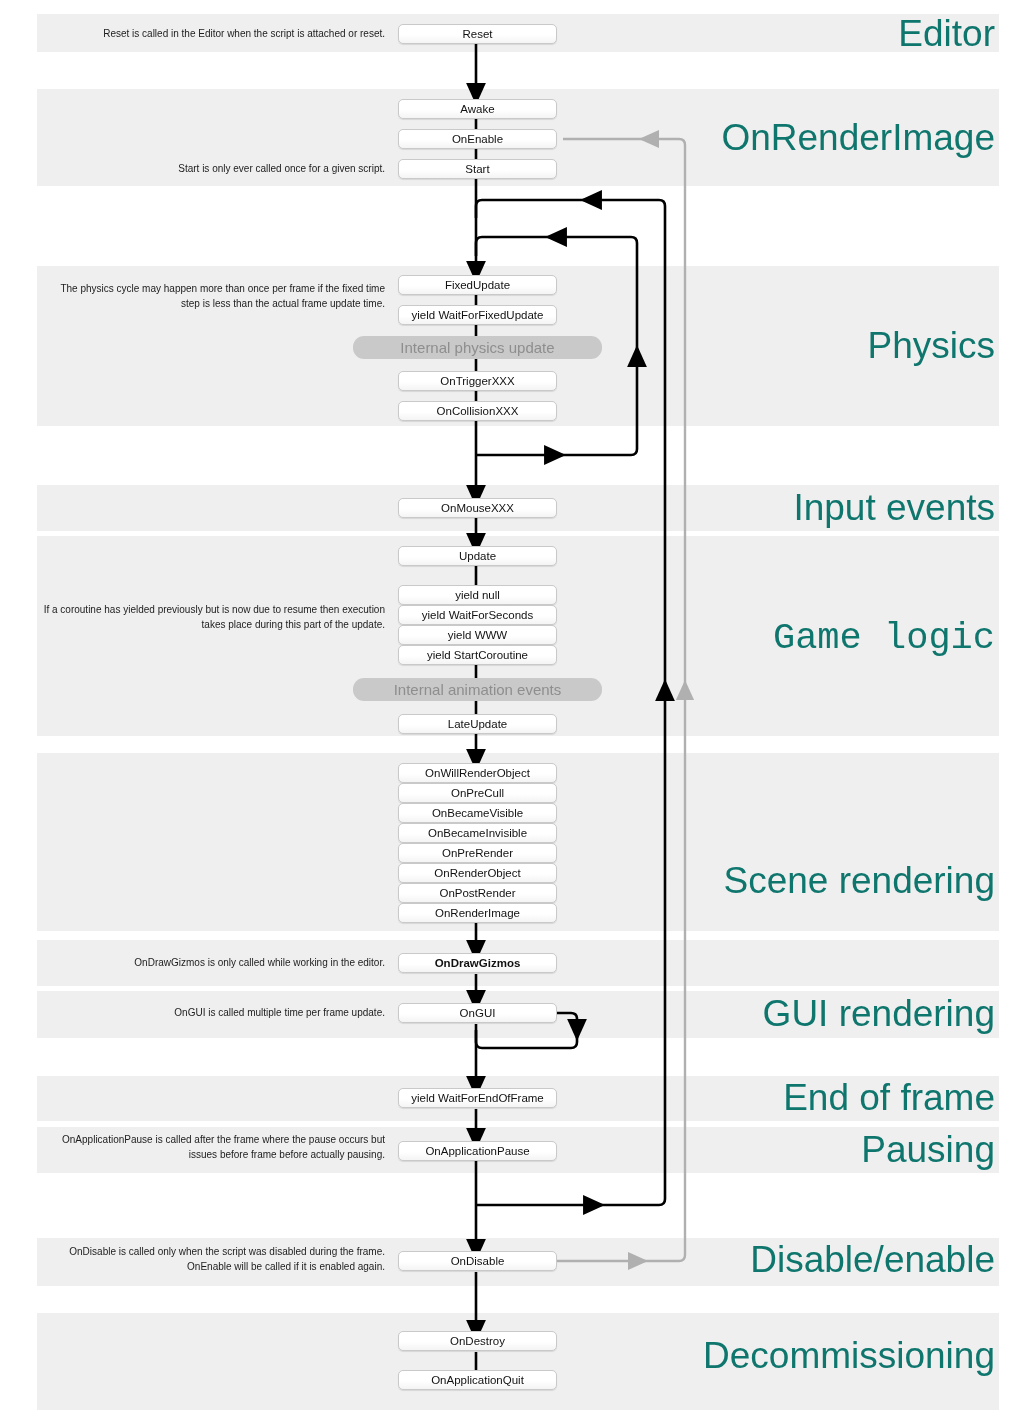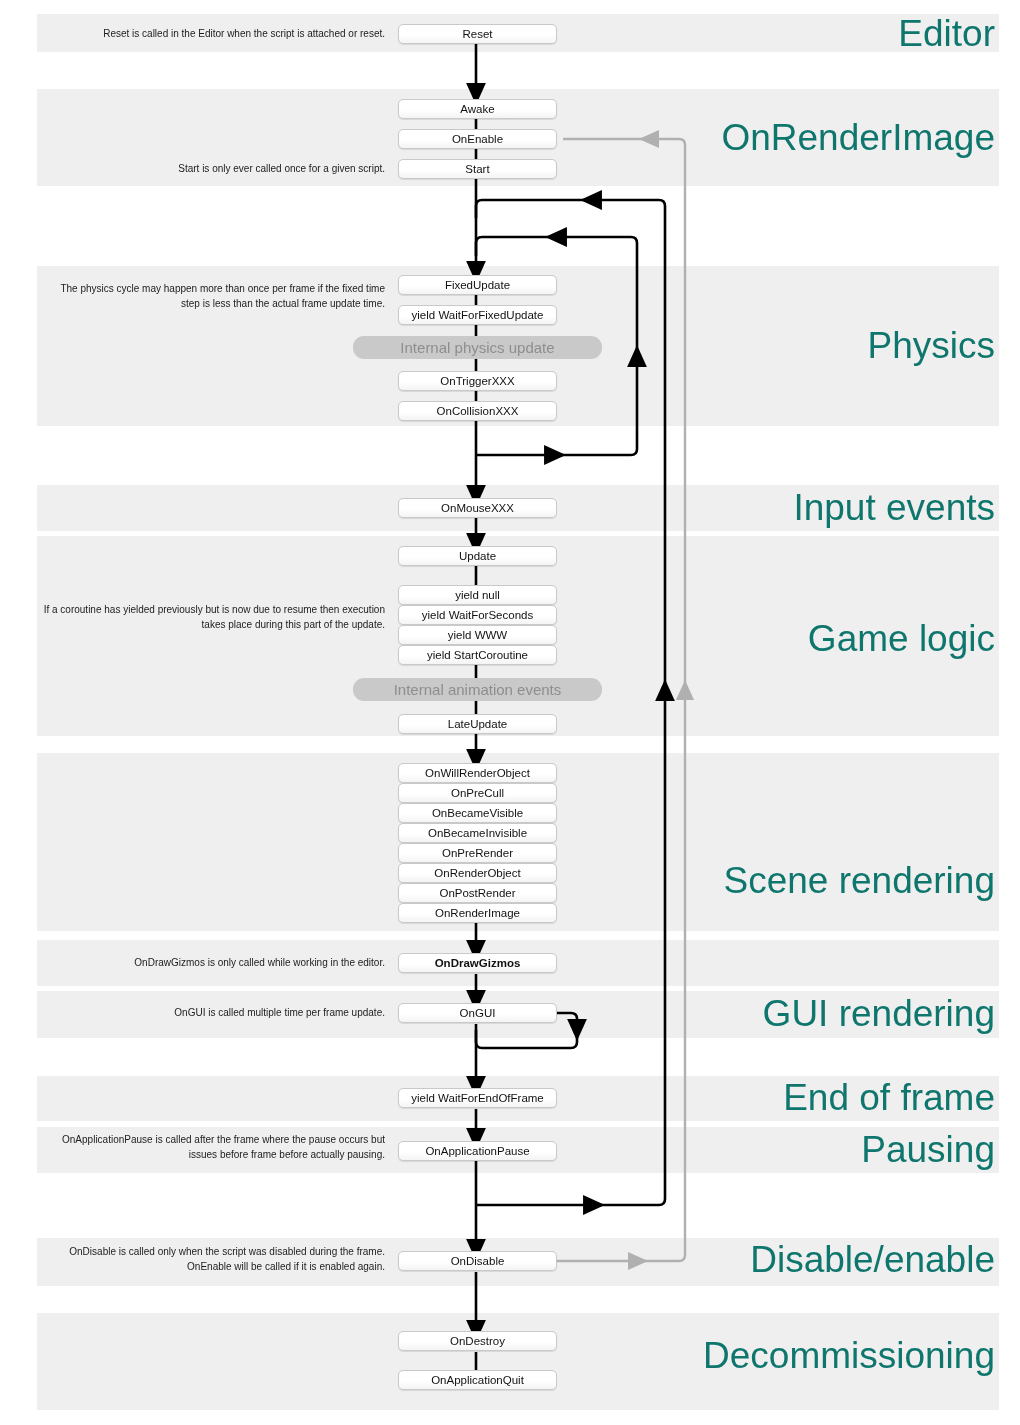--- a/index.html
+++ b/index.html
@@ -59,21 +59,21 @@
   <div class="band" style="top:991px;height:47px;"></div>
   <div class="band" style="top:1076px;height:45px;"></div>
   <div class="band" style="top:1127px;height:46px;"></div>
   <div class="band" style="top:1238px;height:48px;"></div>
   <div class="band" style="top:1313px;height:97px;"></div>
 
   <div class="section-label" style="top:15px;">Editor</div>
   <div class="section-label" style="top:119px;">OnRenderImage</div>
   <div class="section-label" style="top:327px;">Physics</div>
   <div class="section-label" style="top:489px;">Input events</div>
-  <div class="section-label" style="top:620px;">Game logic</div>
+  <div class="section-label" style="top:620px;font-family:Liberation Mono, monospace;">Game logic</div>
   <div class="section-label" style="top:862px;">Scene rendering</div>
   <div class="section-label" style="top:995px;">GUI rendering</div>
   <div class="section-label" style="top:1079px;">End of frame</div>
   <div class="section-label" style="top:1131px;">Pausing</div>
   <div class="section-label" style="top:1241px;">Disable/enable</div>
   <div class="section-label" style="top:1337px;">Decommissioning</div>
 
   <div class="note" style="top:27px;">Reset is called in the Editor when the script is attached or reset.</div>
   <div class="note" style="top:162px;">Start is only ever called once for a given script.</div>
   <div class="note" style="top:282px;">The physics cycle may happen more than once per frame if the fixed time step is less than the actual frame update time.</div>

